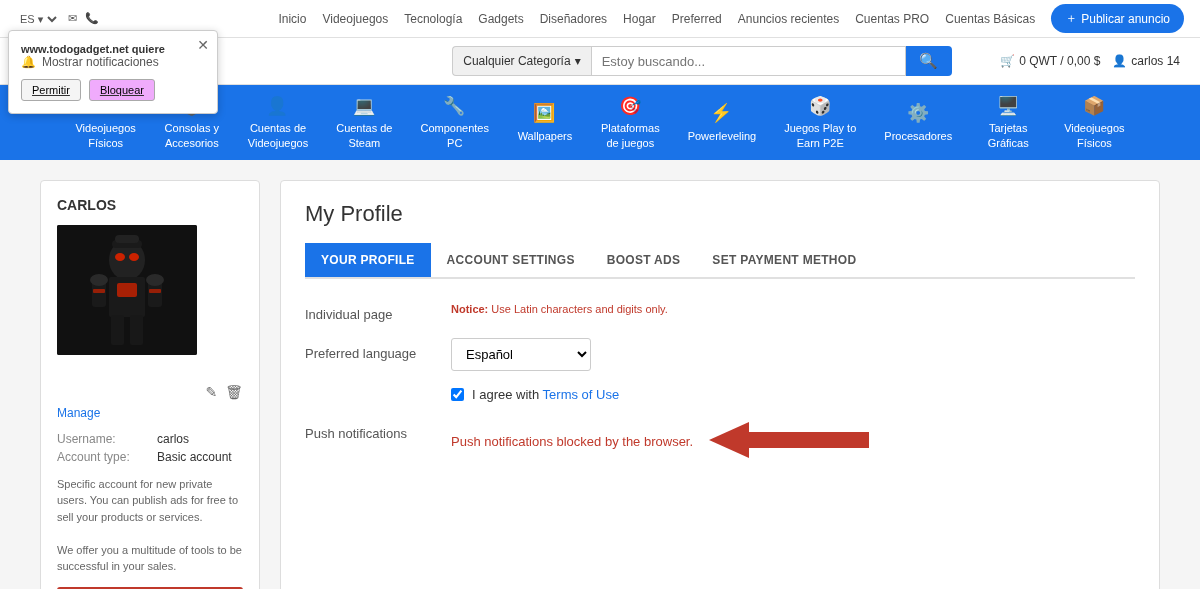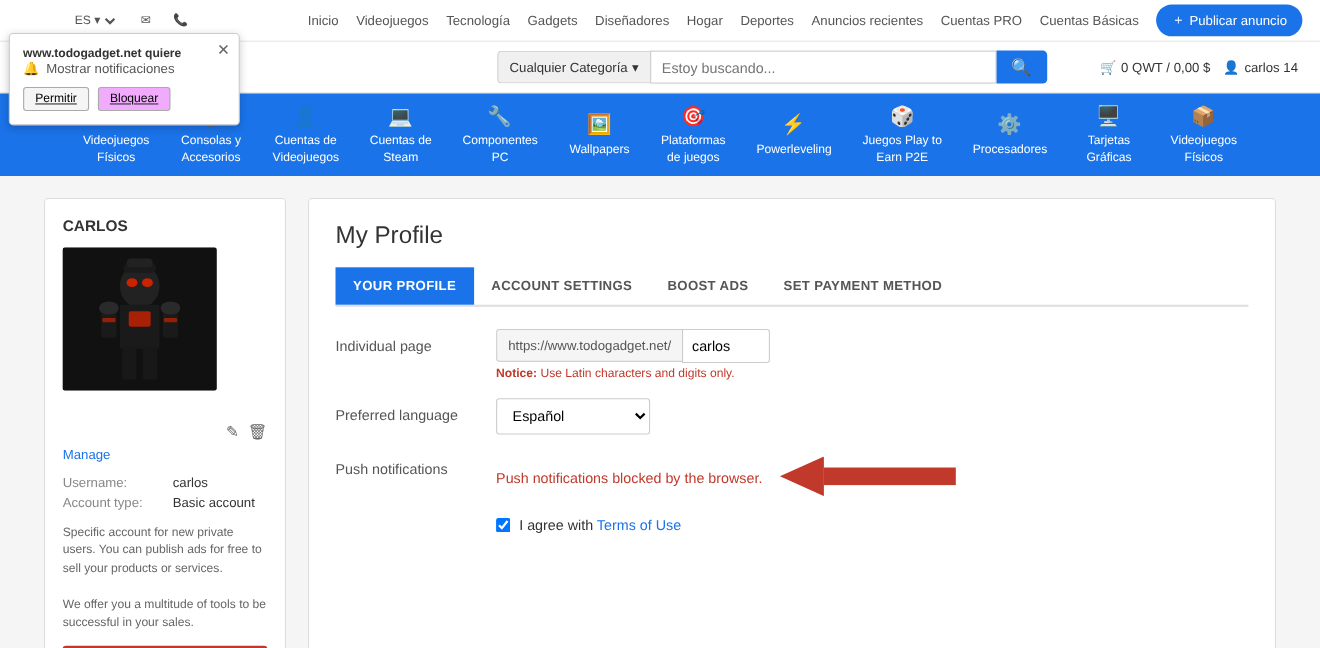--- a/index.html
+++ b/index.html
@@ -9,21 +9,21 @@
     .top-bar {
       background: #fff;
       border-bottom: 1px solid #e0e0e0;
       display: flex;
       align-items: center;
       padding: 4px 16px;
       font-size: 11px;
       color: #555;
       gap: 12px;
     }
-    .top-bar-left { display: flex; align-items: center; gap: 20px; margin-right: auto; margin-left: 48px; }
+    .top-bar-left { display: flex; align-items: center; gap: 8px; margin-right: auto; }
     .top-bar-right { display: flex; align-items: center; gap: 16px; font-size: 12px; }
     .top-bar a { color: #555; text-decoration: none; }
     .lang-select { font-size: 11px; border: none; background: transparent; cursor: pointer; color: #555; }
 
     
     .header {
       background: #fff;
       border-bottom: 1px solid #e0e0e0;
       display: flex;
       align-items: center;
@@ -294,21 +294,21 @@
     <span>✉</span>
     <span>📞</span>
   </div>
   <div class="top-bar-right">
     <a href="#">Inicio</a>
     <a href="#">Videojuegos</a>
     <a href="#">Tecnología</a>
     <a href="#">Gadgets</a>
     <a href="#">Diseñadores</a>
     <a href="#">Hogar</a>
-    <a href="#">Deportes</a>
+    <a href="#">Preferred</a>
     <a href="#">Anuncios recientes</a>
     <a href="#">Cuentas PRO</a>
     <a href="#">Cuentas Básicas</a>
     <button class="publish-btn">
       <span>＋</span>
       <span>Publicar anuncio</span>
     </button>
   </div>
 </div>
 
@@ -465,62 +465,58 @@
       <button class="profile-tab active">YOUR PROFILE</button>
       <button class="profile-tab">ACCOUNT SETTINGS</button>
       <button class="profile-tab">BOOST ADS</button>
       <button class="profile-tab">SET PAYMENT METHOD</button>
     </div>
 
 
     <div class="form-row">
       <div class="form-label">Individual page</div>
       <div class="form-field">
-        <div class="individual-page-row">
-          <span class="individual-page-prefix">https://www.todogadget.net/</span>
-          <input class="individual-page-input" type="text" value="carlos" style="">
-        </div>
         <div class="notice-text">
           <span class="notice-label">Notice:</span>
           <span>Use Latin characters and digits only.</span>
         </div>
       </div>
     </div>
 
     <div class="form-row">
       <div class="form-label">Preferred language</div>
       <div class="form-field">
         <select class="lang-dropdown">
           <option>Español</option>
           <option>English</option>
         </select>
-      </div>
-    </div>
-
-    <div class="form-row">
-      <div class="form-label">Push notifications</div>
-      <div class="form-field">
-        <div class="arrow-wrap">
-          <span class="push-notif-text">Push notifications blocked by the browser.</span>
-
-          <span style="display:inline-block; margin-left: 16px;">
-            <svg width="160" height="36" viewBox="0 0 160 36">
-              <polygon points="0,18 40,0 40,36" fill="#c0392b"></polygon>
-              <rect x="40" y="10" width="120" height="16" fill="#c0392b"></rect>
-            </svg>
-          </span>
-        </div>
       </div>
     </div>
 
     <div class="form-row">
       <div class="form-label"></div>
       <div class="form-field agree-row">
         <input type="checkbox" id="agree" checked="" style="">
         <label for="agree">
           <span>I agree with</span>
           <a class="terms-link" href="#">Terms of Use</a>
         </label>
       </div>
     </div>
 
+    <div class="form-row">
+      <div class="form-label">Push notifications</div>
+      <div class="form-field">
+        <div class="arrow-wrap">
+          <span class="push-notif-text">Push notifications blocked by the browser.</span>
+
+          <span style="display:inline-block; margin-left: 16px;">
+            <svg width="160" height="36" viewBox="0 0 160 36">
+              <polygon points="0,18 40,0 40,36" fill="#c0392b"></polygon>
+              <rect x="40" y="10" width="120" height="16" fill="#c0392b"></rect>
+            </svg>
+          </span>
+        </div>
+      </div>
+    </div>
+
   </div>
 </div>
 
 </body></html>

